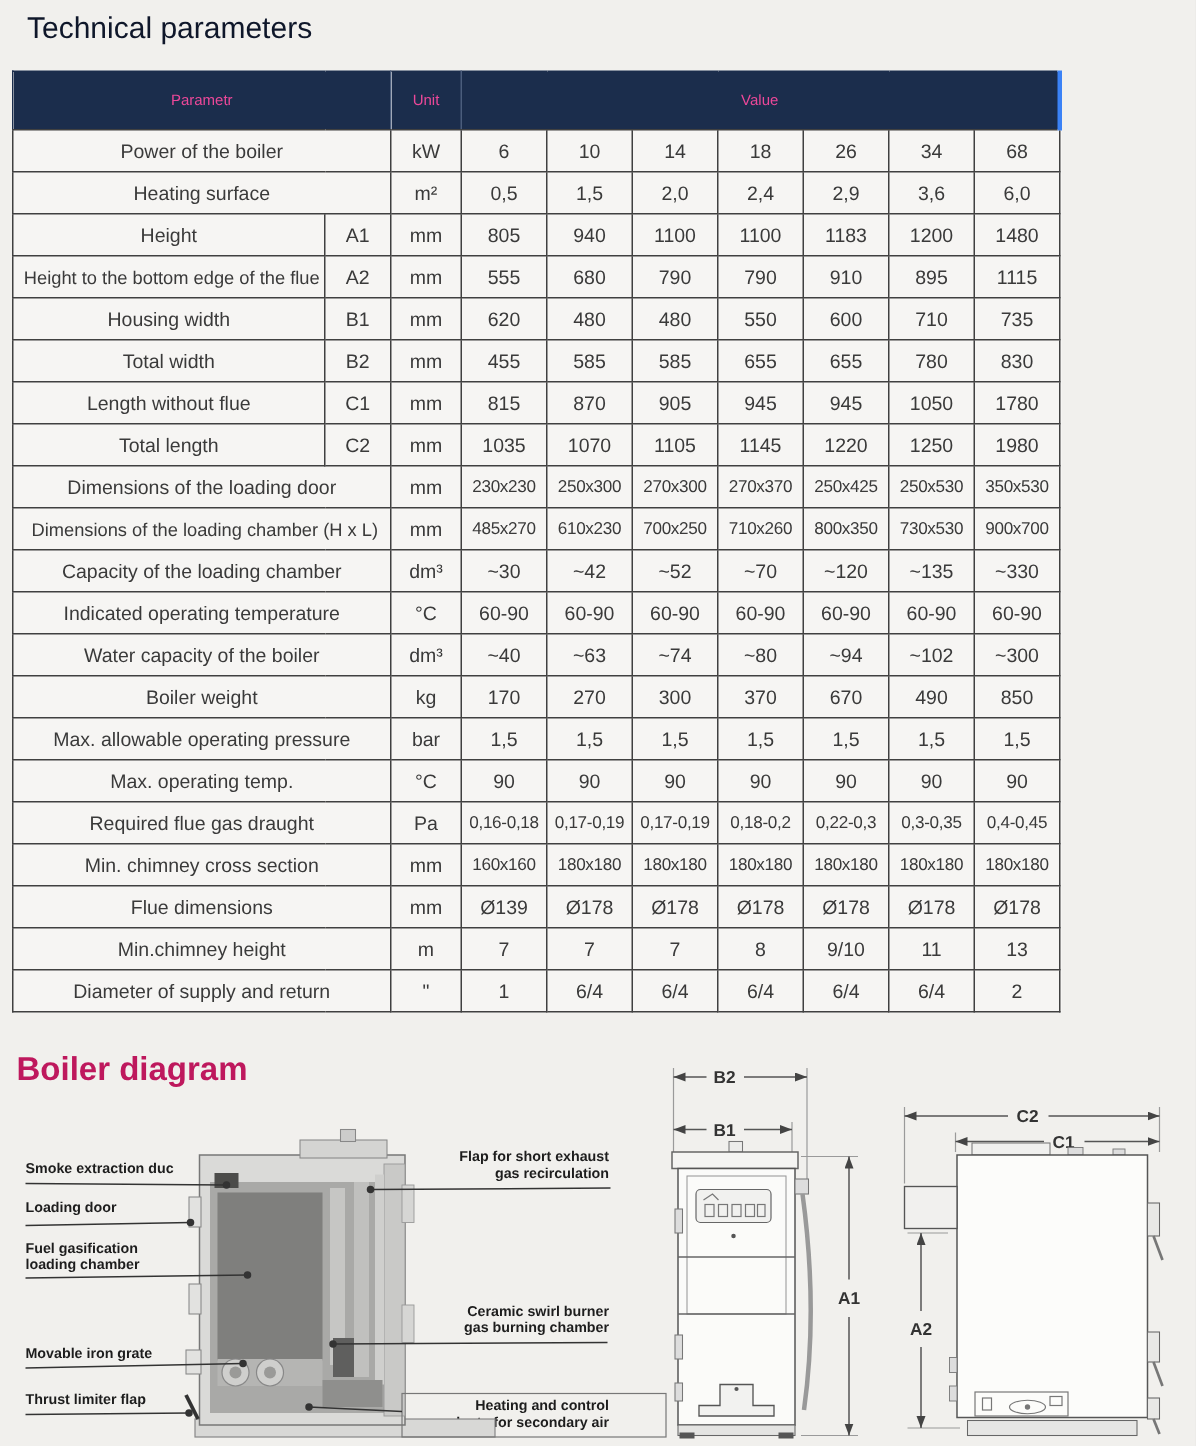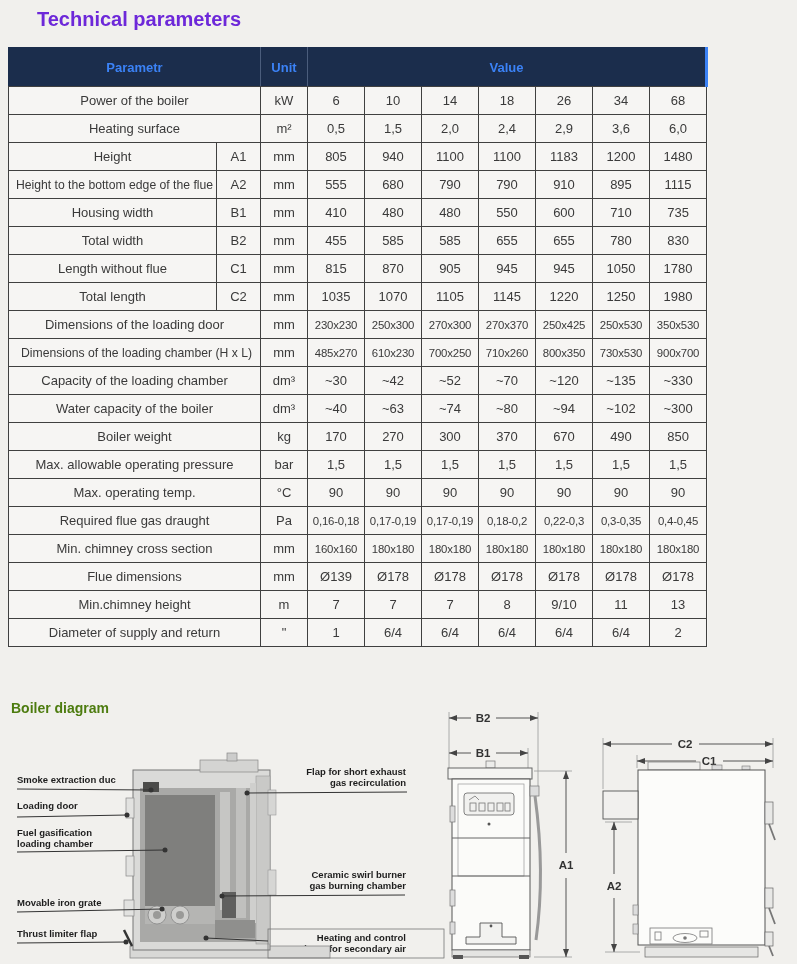--- a/index.html
+++ b/index.html
@@ -1,25 +1,25 @@
 <!DOCTYPE html>
 <html><head>
 <meta charset="utf-8">
 <style>
   html,body{margin:0;padding:0;background:#e8e7e4;}
   #page{position:relative;width:797px;height:964px;background:#f1f0ed;overflow:hidden;
         font-family:"Liberation Sans",sans-serif;}
-  .page-title{position:absolute;left:37px;top:8px;font-size:20px;font-weight:bold;color:#6d28d9;}
-  .diagram-title{position:absolute;left:11px;top:700px;font-size:14px;font-weight:bold;color:#4d7c0f;}
+  .page-title{position:absolute;left:18px;top:8px;font-size:20px;font-weight:normal;color:#0f172a;}
+  .diagram-title{position:absolute;left:11px;top:700px;font-size:22px;font-weight:bold;color:#be185d;}
 
   table.spec{position:absolute;left:8px;top:47px;width:698px;border-collapse:collapse;
              table-layout:fixed;background:#f6f5f3;border:1px solid #404040;}
   table.spec th, table.spec td{border:1px solid #404040;padding:1px 2px;height:25px;
              font-size:13px;color:#3a3a3a;text-align:center;overflow:hidden;}
-  table.spec thead th{background:#1b2d4c;color:#3b82f6;font-weight:bold;font-size:13px;
+  table.spec thead th{background:#1b2d4c;color:#ec4899;font-weight:normal;font-size:10px;
              height:36px;border:1px solid #1b2d4c;border-right:1px solid #4b5d7c;border-bottom:1px solid #404040;}
   table.spec thead th:last-child{border-right:3px solid #3b82f6;}
   td.c-param{text-align:left;padding-left:8px;}
   td.c-param.long{font-size:12.2px;padding-left:6px;}
   td.c-val.tight{font-size:11.4px;letter-spacing:-0.2px;padding:1px 0;margin-top:38px;}
 
   .dlabel{position:absolute;font-size:9.5px;font-weight:bold;color:#1d1d1d;
           line-height:1.2;white-space:pre-line;}
   .dlabel.right{left:256px;width:150px;text-align:right;}
   #diagram-svg{position:absolute;left:0;top:695px;}
@@ -96,21 +96,21 @@
           <td class="c-val">790</td>
           <td class="c-val">790</td>
           <td class="c-val">910</td>
           <td class="c-val">895</td>
           <td class="c-val">1115</td>
         </tr>
         <tr>
           <td class="c-param">Housing width</td>
           <td class="c-code">B1</td>
           <td class="c-unit">mm</td>
-          <td class="c-val">410</td>
+          <td class="c-val">620</td>
           <td class="c-val">480</td>
           <td class="c-val">480</td>
           <td class="c-val">550</td>
           <td class="c-val">600</td>
           <td class="c-val">710</td>
           <td class="c-val">735</td>
         </tr>
         <tr>
           <td class="c-param">Total width</td>
           <td class="c-code">B2</td>
@@ -172,20 +172,31 @@
         <tr>
           <td class="c-param" colspan="2">Capacity of the loading chamber</td>
           <td class="c-unit">dm³</td>
           <td class="c-val">~30</td>
           <td class="c-val">~42</td>
           <td class="c-val">~52</td>
           <td class="c-val">~70</td>
           <td class="c-val">~120</td>
           <td class="c-val">~135</td>
           <td class="c-val">~330</td>
+        </tr>
+        <tr>
+          <td class="c-param" colspan="2">Indicated operating temperature</td>
+          <td class="c-unit">°C</td>
+          <td class="c-val">60-90</td>
+          <td class="c-val">60-90</td>
+          <td class="c-val">60-90</td>
+          <td class="c-val">60-90</td>
+          <td class="c-val">60-90</td>
+          <td class="c-val">60-90</td>
+          <td class="c-val">60-90</td>
         </tr>
         <tr>
           <td class="c-param" colspan="2">Water capacity of the boiler</td>
           <td class="c-unit">dm³</td>
           <td class="c-val">~40</td>
           <td class="c-val">~63</td>
           <td class="c-val">~74</td>
           <td class="c-val">~80</td>
           <td class="c-val">~94</td>
           <td class="c-val">~102</td>

